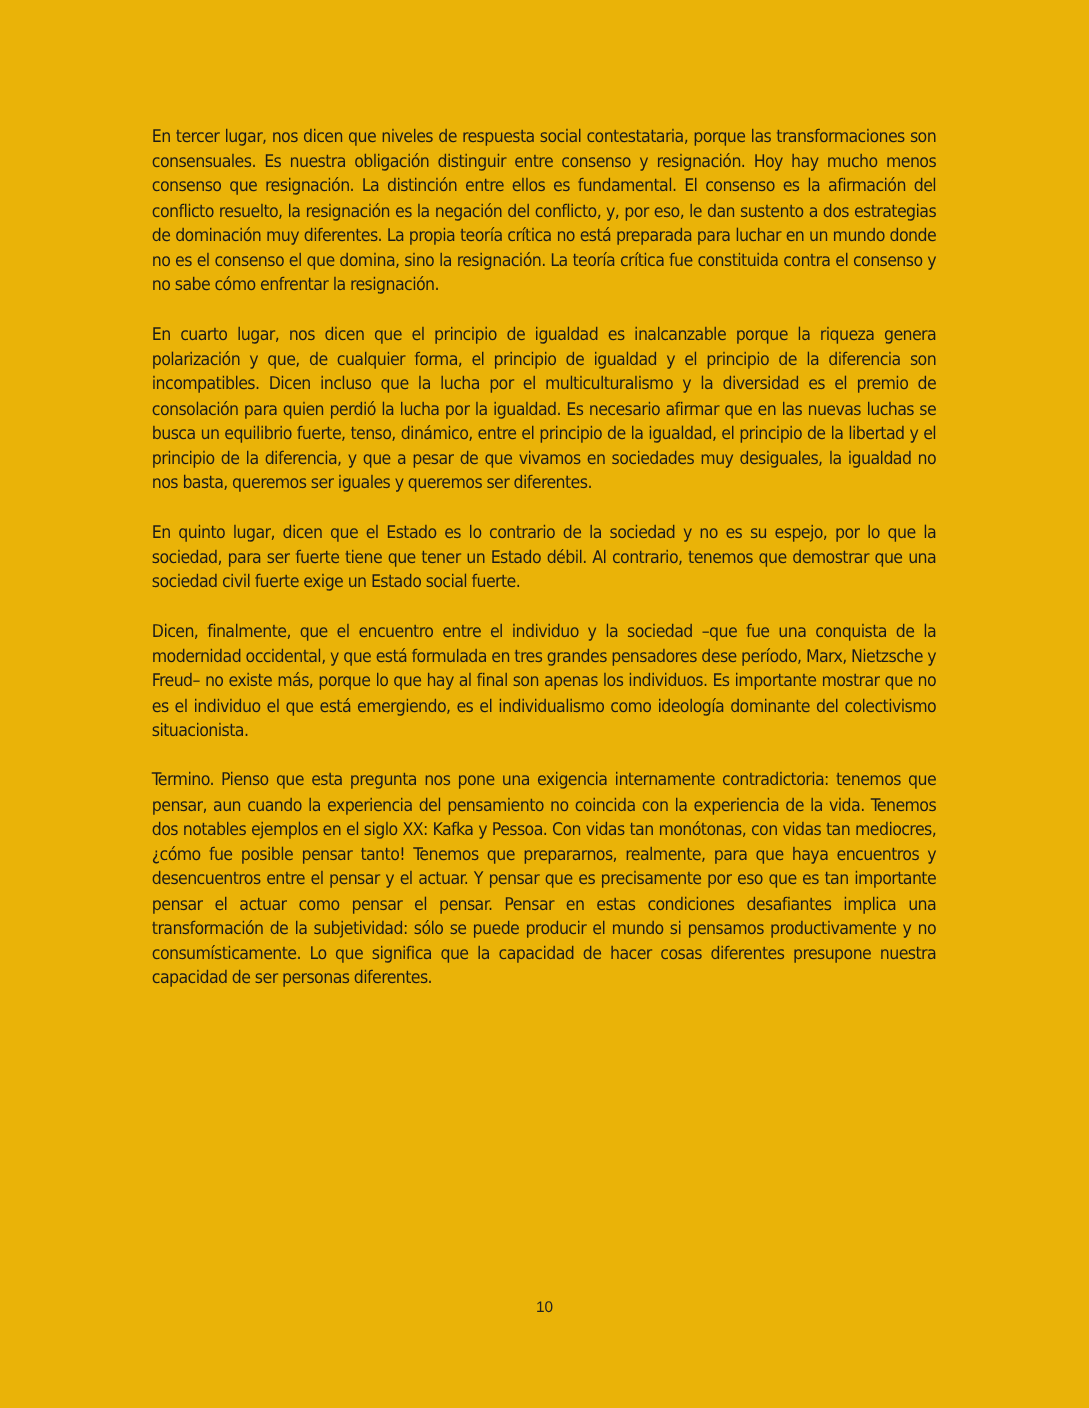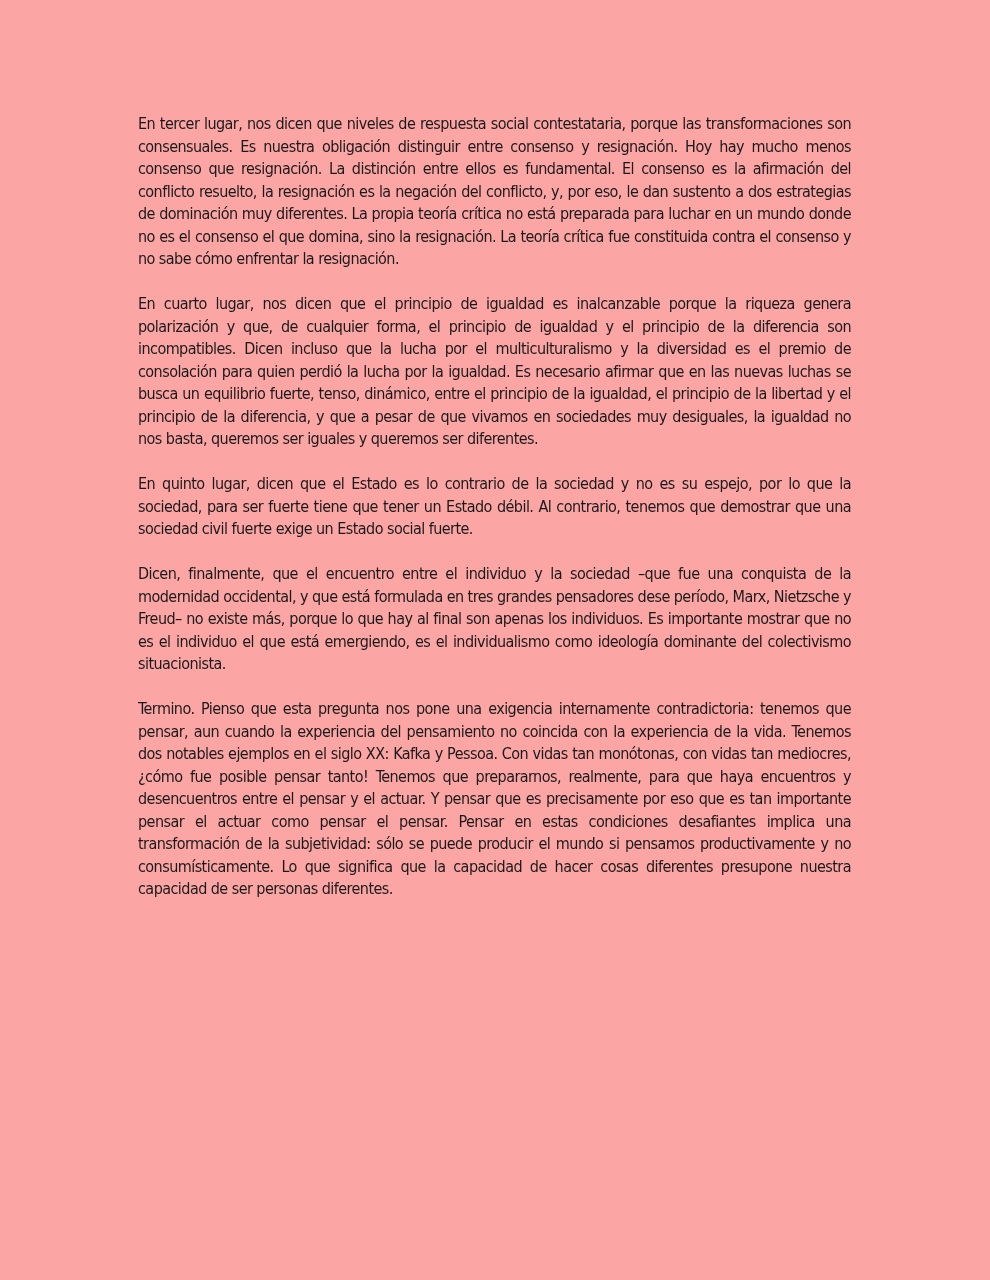--- a/index.html
+++ b/index.html
@@ -11,21 +11,21 @@
       width: 990px;
       height: 1280px;
       position: relative;
       overflow: hidden;
     }
     .page {
       position: absolute;
       left: 0; top: 0;
       width: 990px;
       height: 1280px;
-      background: #fca5a5;
+      background: #eab308;
     }
     .text-block {
       position: absolute;
       left: 138px;
       top: 113px;
       width: 713px;
       color: #1a1a1a;
     }
     .para {
       margin: 0 0 22.5px 0;
@@ -52,13 +52,14 @@
 <body>
 
 <div class="page">
   <div class="text-block">
     <p class="para">En tercer lugar, nos dicen que niveles de respuesta social contestataria, porque las transformaciones son consensuales. Es nuestra obligación distinguir entre consenso y resignación. Hoy hay mucho menos consenso que resignación. La distinción entre ellos es fundamental. El consenso es la afirmación del conflicto resuelto, la resignación es la negación del conflicto, y, por eso, le dan sustento a dos estrategias de dominación muy diferentes. La propia teoría crítica no está preparada para luchar en un mundo donde no es el consenso el que domina, sino la resignación. La teoría crítica fue constituida contra el consenso y no sabe cómo enfrentar la resignación.</p>
     <p class="para">En cuarto lugar, nos dicen que el principio de igualdad es inalcanzable porque la riqueza genera polarización y que, de cualquier forma, el principio de igualdad y el principio de la diferencia son incompatibles. Dicen incluso que la lucha por el multiculturalismo y la diversidad es el premio de consolación para quien perdió la lucha por la igualdad. Es necesario afirmar que en las nuevas luchas se busca un equilibrio fuerte, tenso, dinámico, entre el principio de la igualdad, el principio de la libertad y el principio de la diferencia, y que a pesar de que vivamos en sociedades muy desiguales, la igualdad no nos basta, queremos ser iguales y queremos ser diferentes.</p>
     <p class="para">En quinto lugar, dicen que el Estado es lo contrario de la sociedad y no es su espejo, por lo que la sociedad, para ser fuerte tiene que tener un Estado débil. Al contrario, tenemos que demostrar que una sociedad civil fuerte exige un Estado social fuerte.</p>
     <p class="para">Dicen, finalmente, que el encuentro entre el individuo y la sociedad –que fue una conquista de la modernidad occidental, y que está formulada en tres grandes pensadores dese período, Marx, Nietzsche y Freud– no existe más, porque lo que hay al final son apenas los individuos. Es importante mostrar que no es el individuo el que está emergiendo, es el individualismo como ideología dominante del colectivismo situacionista.</p>
     <p class="para">Termino. Pienso que esta pregunta nos pone una exigencia internamente contradictoria: tenemos que pensar, aun cuando la experiencia del pensamiento no coincida con la experiencia de la vida. Tenemos dos notables ejemplos en el siglo XX: Kafka y Pessoa. Con vidas tan monótonas, con vidas tan mediocres, ¿cómo fue posible pensar tanto! Tenemos que prepararnos, realmente, para que haya encuentros y desencuentros entre el pensar y el actuar. Y pensar que es precisamente por eso que es tan importante pensar el actuar como pensar el pensar. Pensar en estas condiciones desafiantes implica una transformación de la subjetividad: sólo se puede producir el mundo si pensamos productivamente y no consumísticamente. Lo que significa que la capacidad de hacer cosas diferentes presupone nuestra capacidad de ser personas diferentes.</p>
   </div>
+  <div class="page-number">10</div>
 </div>
 
 </body></html>

